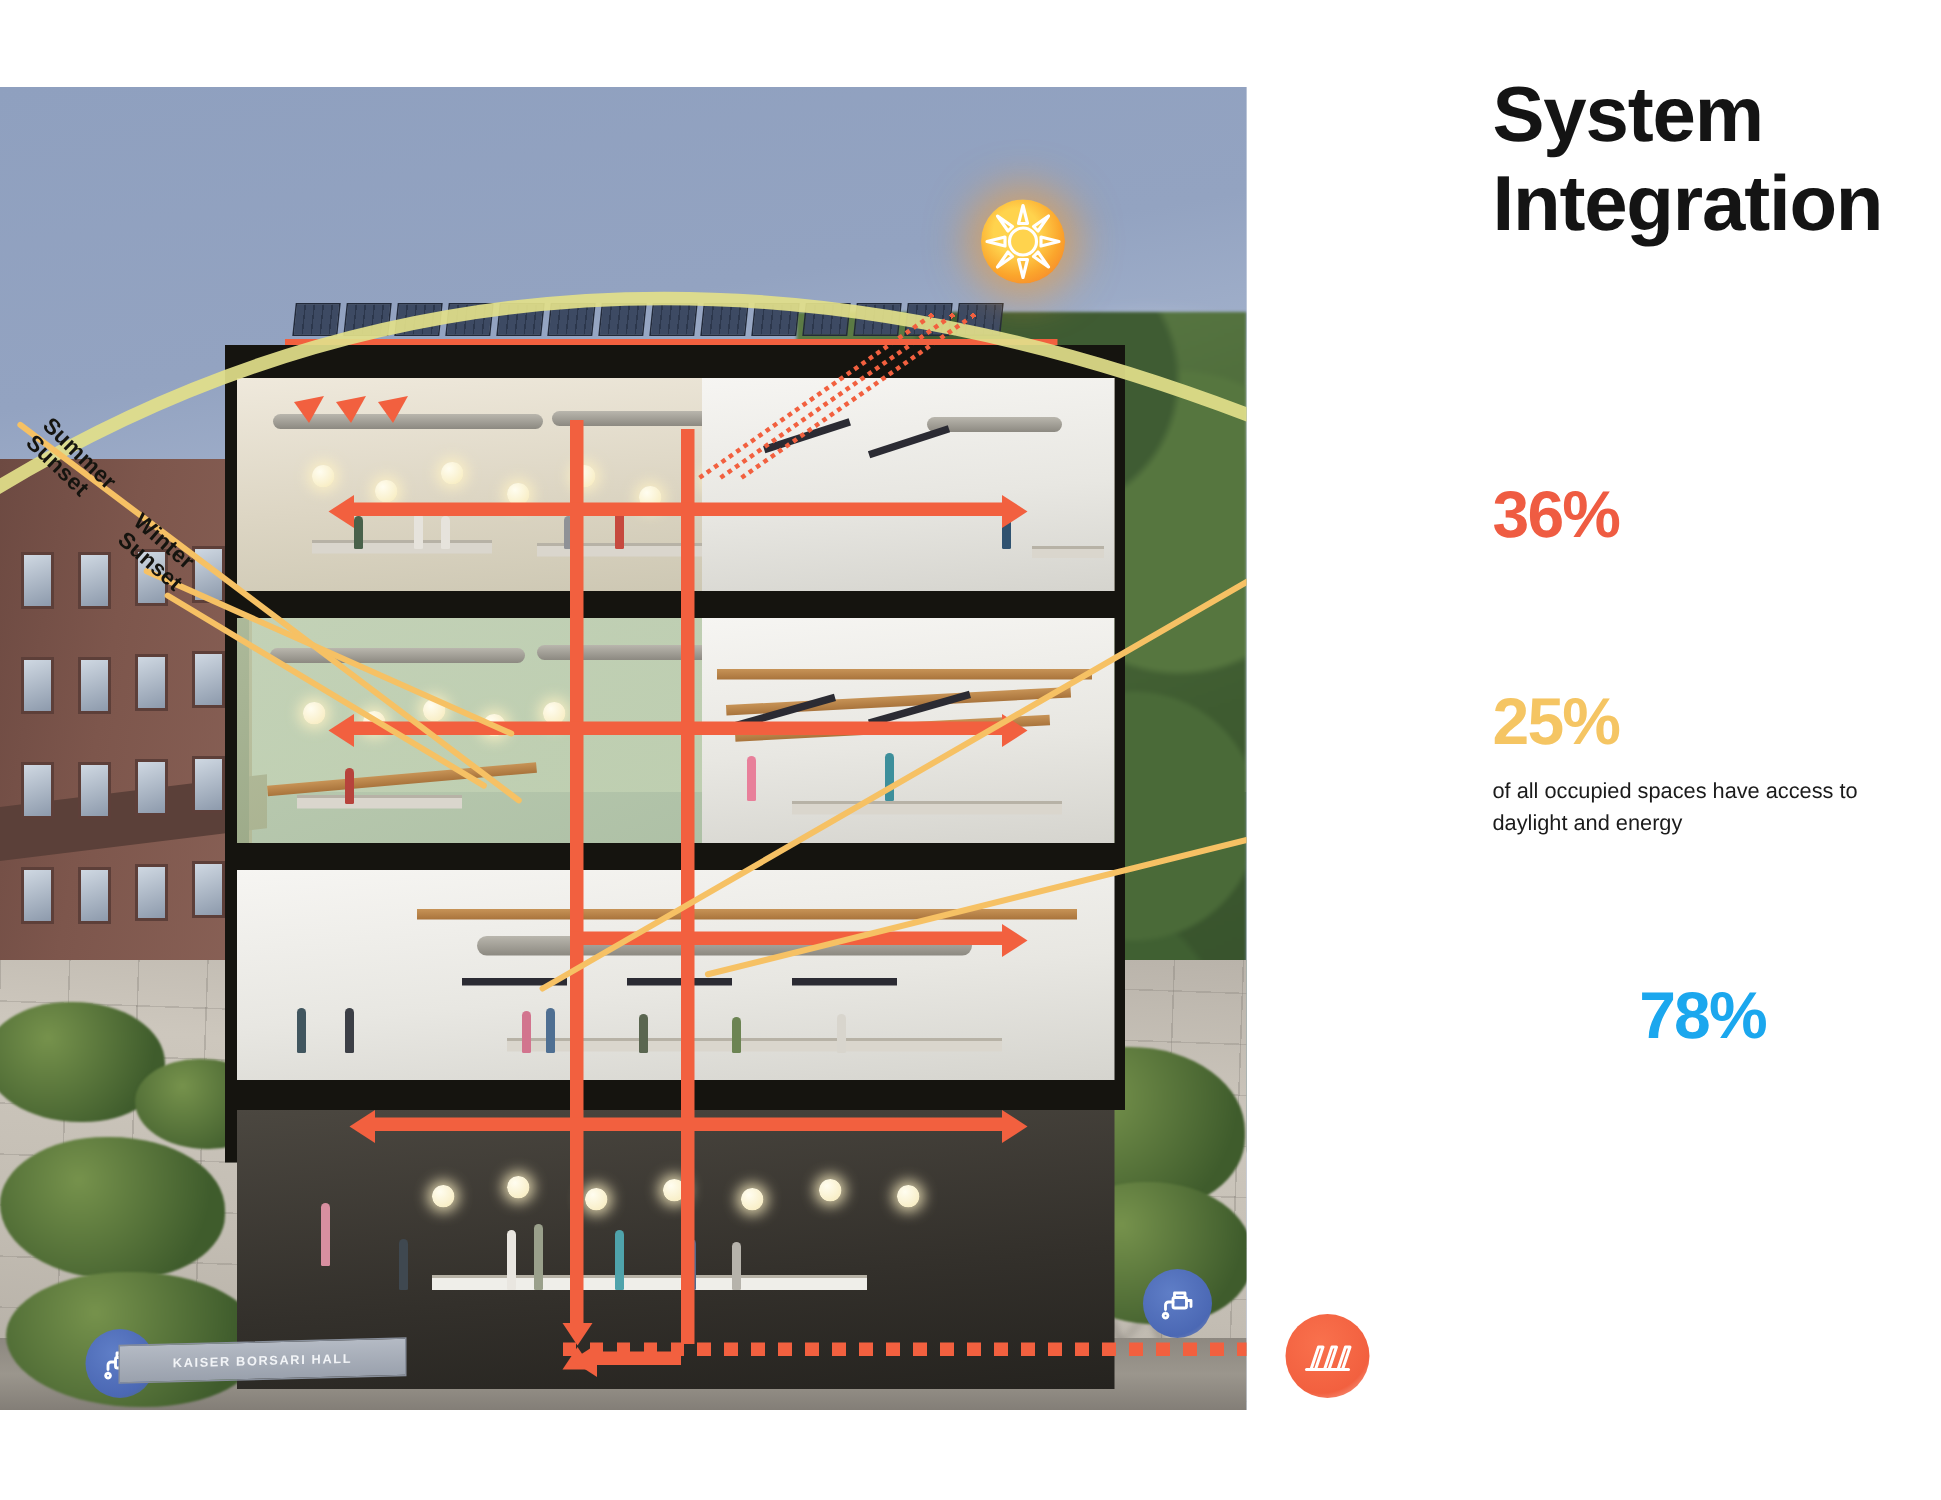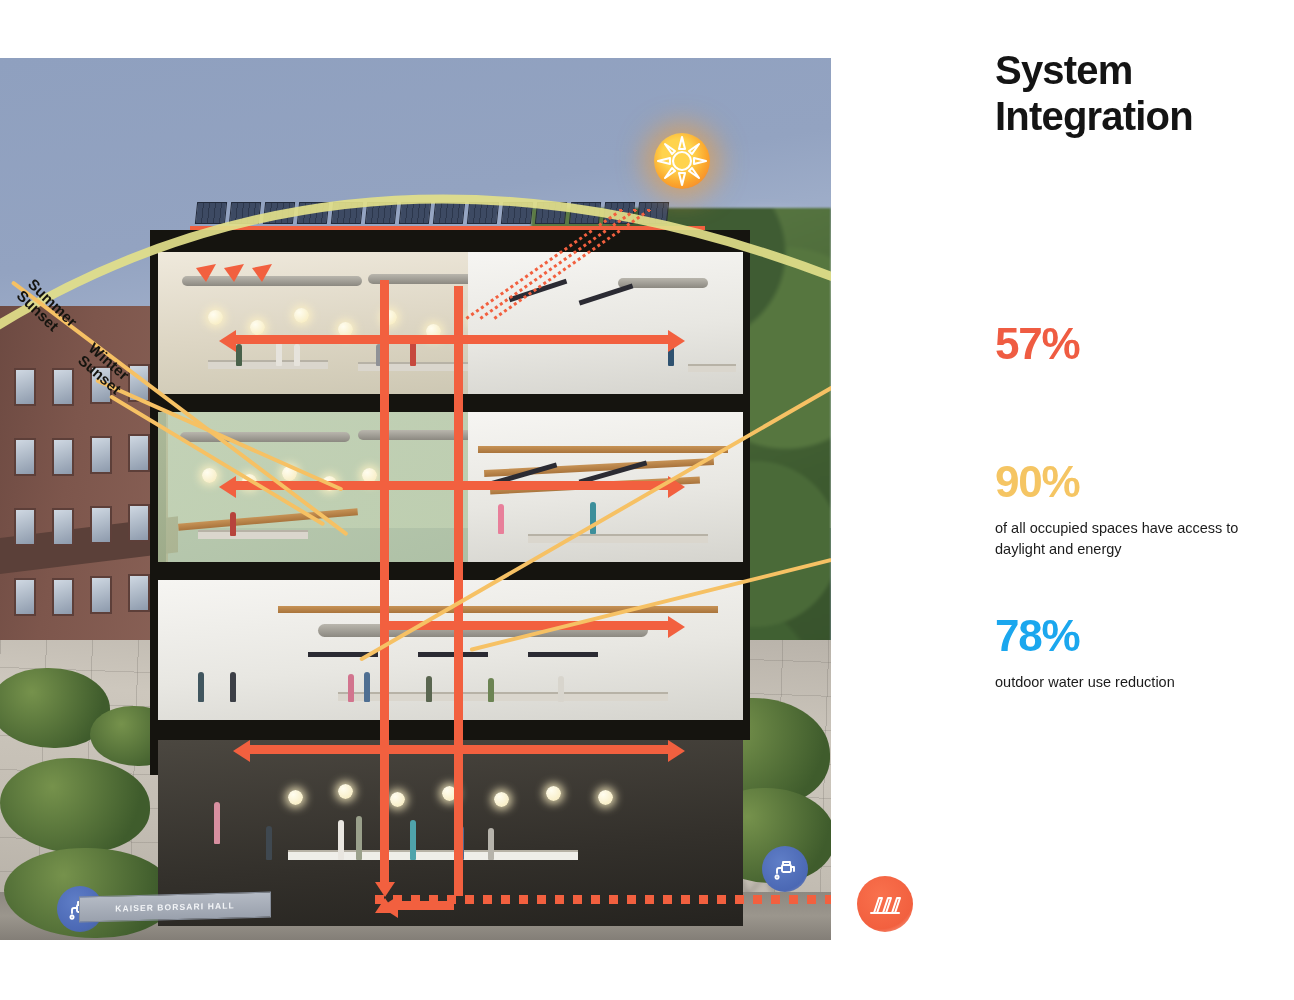--- a/index.html
+++ b/index.html
@@ -196,33 +196,33 @@
     font-size: 8.5px; letter-spacing: 1.1px; color: #f2f4f7; font-weight: 600;
   }
 
   
   #content {
     position: absolute; left: 995px; top: 0; width: 299px; height: 1000px;
     background: #fff;
   }
   #title {
     position: absolute; top: 48px; left: 0; width: 300px;
-    font-size: 40px; font-weight: 700; line-height: 1.14;
+    font-size: 52px; font-weight: 700; line-height: 1.14;
     letter-spacing: -.8px; color: #141414;
   }
   .stat { position: absolute; left: 0; width: 280px; }
   .stat-num {
     font-size: 44px; font-weight: 700; letter-spacing: -1.2px; line-height: 1;
   }
   .stat-desc {
     margin-top: 14px; font-size: 14.5px; line-height: 1.45; color: #1b1b1b;
   }
   #stat-0 { top: 322px; }
   #stat-1 { top: 460px; }
-  #stat-2 { top: 614px; }
+  #stat-2 { top: 656px; text-align: center; }
 </style>
 </head>
 <body>
 
 <div id="page">
 
   <div id="photo-panel">
 
     <div class="sky"></div>
     <div class="cloud" style="left:690px;top:160px;width:150px;height:60px;"></div>
@@ -493,26 +493,25 @@
         <path d="M24 24 L29 9 L32 9 L27 24 Z"></path>
       </g>
     </svg>
   </div>
 
   <div id="content">
 
     <h1 id="title">System Integration</h1>
 
     <div class="stat" id="stat-0">
-      <div class="stat-num" style="color:#ef5c42;">57%</div>
+      <div class="stat-num" style="color:#ef5c42;">36%</div>
     </div>
 
     <div class="stat" id="stat-1">
-      <div class="stat-num" style="color:#f5c563;">90%</div>
+      <div class="stat-num" style="color:#f5c563;">25%</div>
       <div class="stat-desc">of all occupied spaces have access to daylight and energy</div>
     </div>
 
     <div class="stat" id="stat-2">
       <div class="stat-num" style="color:#1ba7ee;">78%</div>
-      <div class="stat-desc">outdoor water use reduction</div>
     </div>
   </div>
 </div>
 
 </body></html>

